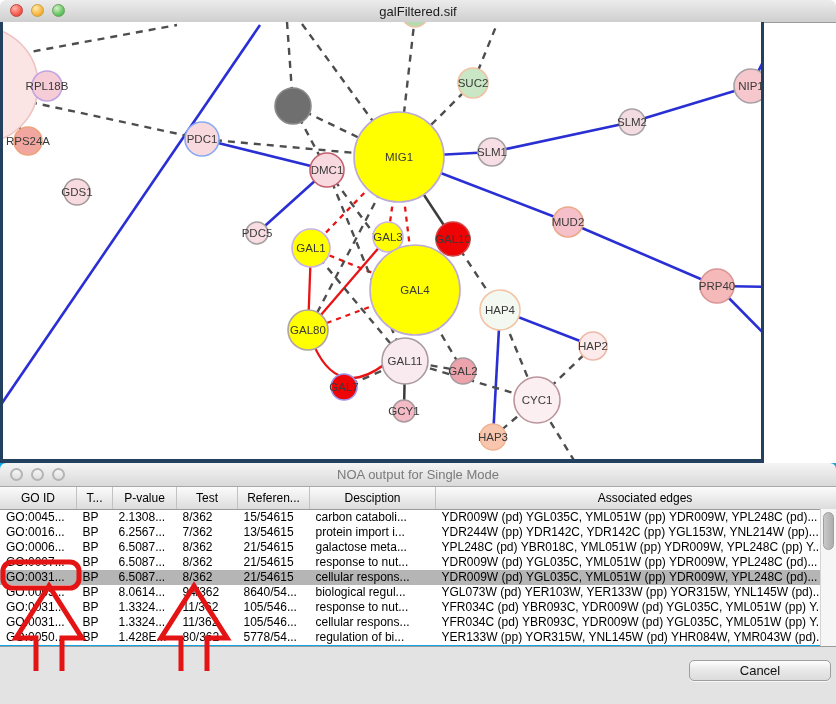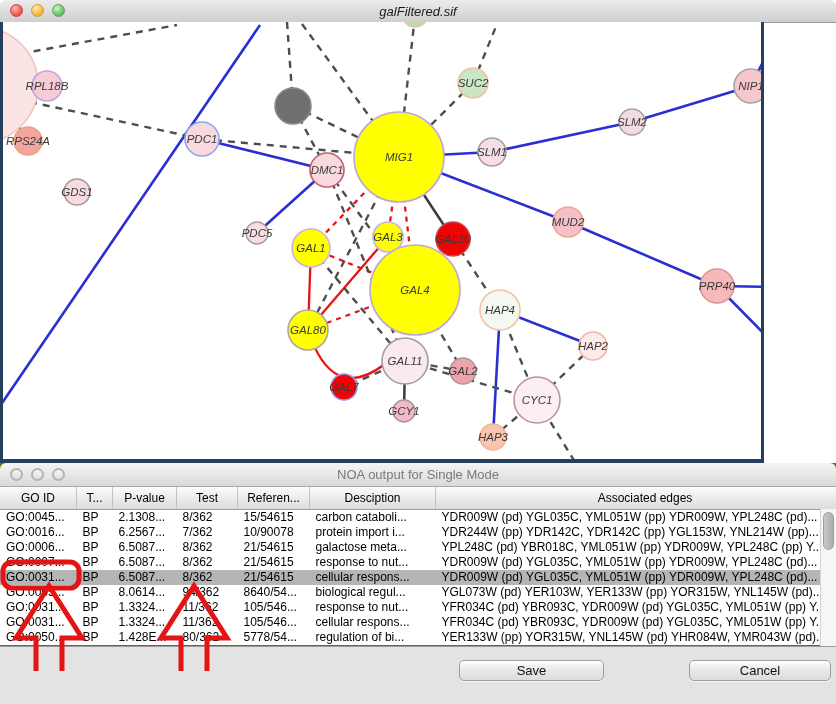--- a/index.html
+++ b/index.html
@@ -1,20 +1,20 @@
 <!DOCTYPE html>
 <html><head>
 <meta charset="utf-8">
 <style>
   html,body{margin:0;padding:0;background:#fff;}
   #page{position:relative;width:836px;height:704px;overflow:hidden;
         font-family:"Liberation Sans","DejaVu Sans",sans-serif;background:#fff;}
 
   
-  #graph-window{position:absolute;left:0;top:0;width:836px;height:463px;font-style:italic;}
+  #graph-window{position:absolute;left:0;top:0;width:836px;height:463px;}
   .titlebar{position:relative;height:22px;border-radius:6px 6px 0 0;
     background:linear-gradient(#ececec,#cfcfcf);border-bottom:1px solid #9b9b9b;
     display:flex;align-items:center;justify-content:center;}
   .titlebar .title{font-size:13px;color:#1c1c1c;}
   .lights{position:absolute;left:10px;top:4px;display:flex;gap:8px;}
   .light{width:13px;height:13px;border-radius:50%;box-sizing:border-box;}
   .tl-red{background:radial-gradient(circle at 35% 30%,#ffb5ae,#f55c50 60%,#cf372c);border:1px solid #c4443c;}
   .tl-yellow{background:radial-gradient(circle at 35% 30%,#ffeab2,#f8b63f 60%,#d9952c);border:1px solid #c9a03c;}
   .tl-green{background:radial-gradient(circle at 35% 30%,#d5f0c9,#67c566 60%,#3aa53a);border:1px solid #64a455;}
   .tl-gray{background:linear-gradient(#f6f6f6,#dedede);border:2px solid #b4b4b4;}
@@ -25,21 +25,21 @@
   #net-svg{display:block;}
   .e-pp{stroke:#2a2fd4;stroke-width:2.6;fill:none;}
   .e-pd{stroke:#4d4d4d;stroke-width:2.4;stroke-dasharray:7 6;fill:none;}
   .e-rs{stroke:#e81414;stroke-width:2.3;fill:none;}
   .e-rd{stroke:#e81414;stroke-width:2.3;stroke-dasharray:5 5;fill:none;}
   .e-ds{stroke:#3c3c3c;stroke-width:2.5;fill:none;}
   .node-circle{stroke-width:1.6;}
   .node-label{font-family:"Liberation Sans",sans-serif;font-size:11.5px;fill:#3a3a3a;text-anchor:middle;}
 
   
-  #noa-window{position:absolute;left:0;top:463px;width:836px;height:241px;background:#4d7c0f;}
+  #noa-window{position:absolute;left:0;top:463px;width:836px;height:241px;background:#0ea5e9;}
   #noa-titlebar{position:relative;height:24px;border-radius:6px 6px 0 0;
     background:linear-gradient(#f5f5f5,#d9d9d9);border-bottom:1px solid #a8a8a8;
     display:flex;align-items:center;justify-content:center;box-sizing:border-box;}
   #noa-titlebar .title{font-size:13px;color:#7a7a7a;}
   #noa-titlebar .lights{top:5px;}
 
   #noa-table{position:absolute;left:0;top:24px;width:820px;}
   table{border-collapse:collapse;table-layout:fixed;width:820px;font-size:12px;color:#000;}
   thead th{height:22px;background:linear-gradient(#fbfbfb,#dcdcdc);
     border-bottom:1px solid #9b9b9b;border-right:1px solid #c2c2c2;
@@ -231,21 +231,21 @@
               <td>8/362</td>
               <td>15/54615</td>
               <td>carbon cataboli...</td>
               <td>YDR009W (pd) YGL035C, YML051W (pp) YDR009W, YPL248C (pd)...</td>
             </tr>
             <tr>
               <td>GO:0016...</td>
               <td>BP</td>
               <td>6.2567...</td>
               <td>7/362</td>
-              <td>10/90078</td>
+              <td>13/54615</td>
               <td>protein import i...</td>
               <td>YDR244W (pp) YDR142C, YDR142C (pp) YGL153W, YNL214W (pp)...</td>
             </tr>
             <tr>
               <td>GO:0006...</td>
               <td>BP</td>
               <td>6.5087...</td>
               <td>8/362</td>
               <td>21/54615</td>
               <td>galactose meta...</td>
@@ -307,21 +307,20 @@
             </tr>
           </tbody>
       </table>
     </div>
 
     <div id="scrollbar">
       <div id="scroll-thumb"></div>
     </div>
 
     <div id="button-panel">
-      <button id="save-btn" class="mac-btn">Save</button>
       <button id="cancel-btn" class="mac-btn">Cancel</button>
     </div>
   </div>
 
   <svg id="annotations">
     <rect x="3" y="562" width="76" height="26" rx="9" fill="none" stroke="#e41414" stroke-width="5"></rect>
     <path d="M36,671 L36,638 L16,638 L49,586 L82,638 L62,638 L62,671" fill="none" stroke="#e41414" stroke-width="5"></path>
     <path d="M181,671 L181,638 L161,638 L194,586 L227,638 L207,638 L207,671" fill="none" stroke="#e41414" stroke-width="5"></path>
   </svg>
 </div>

